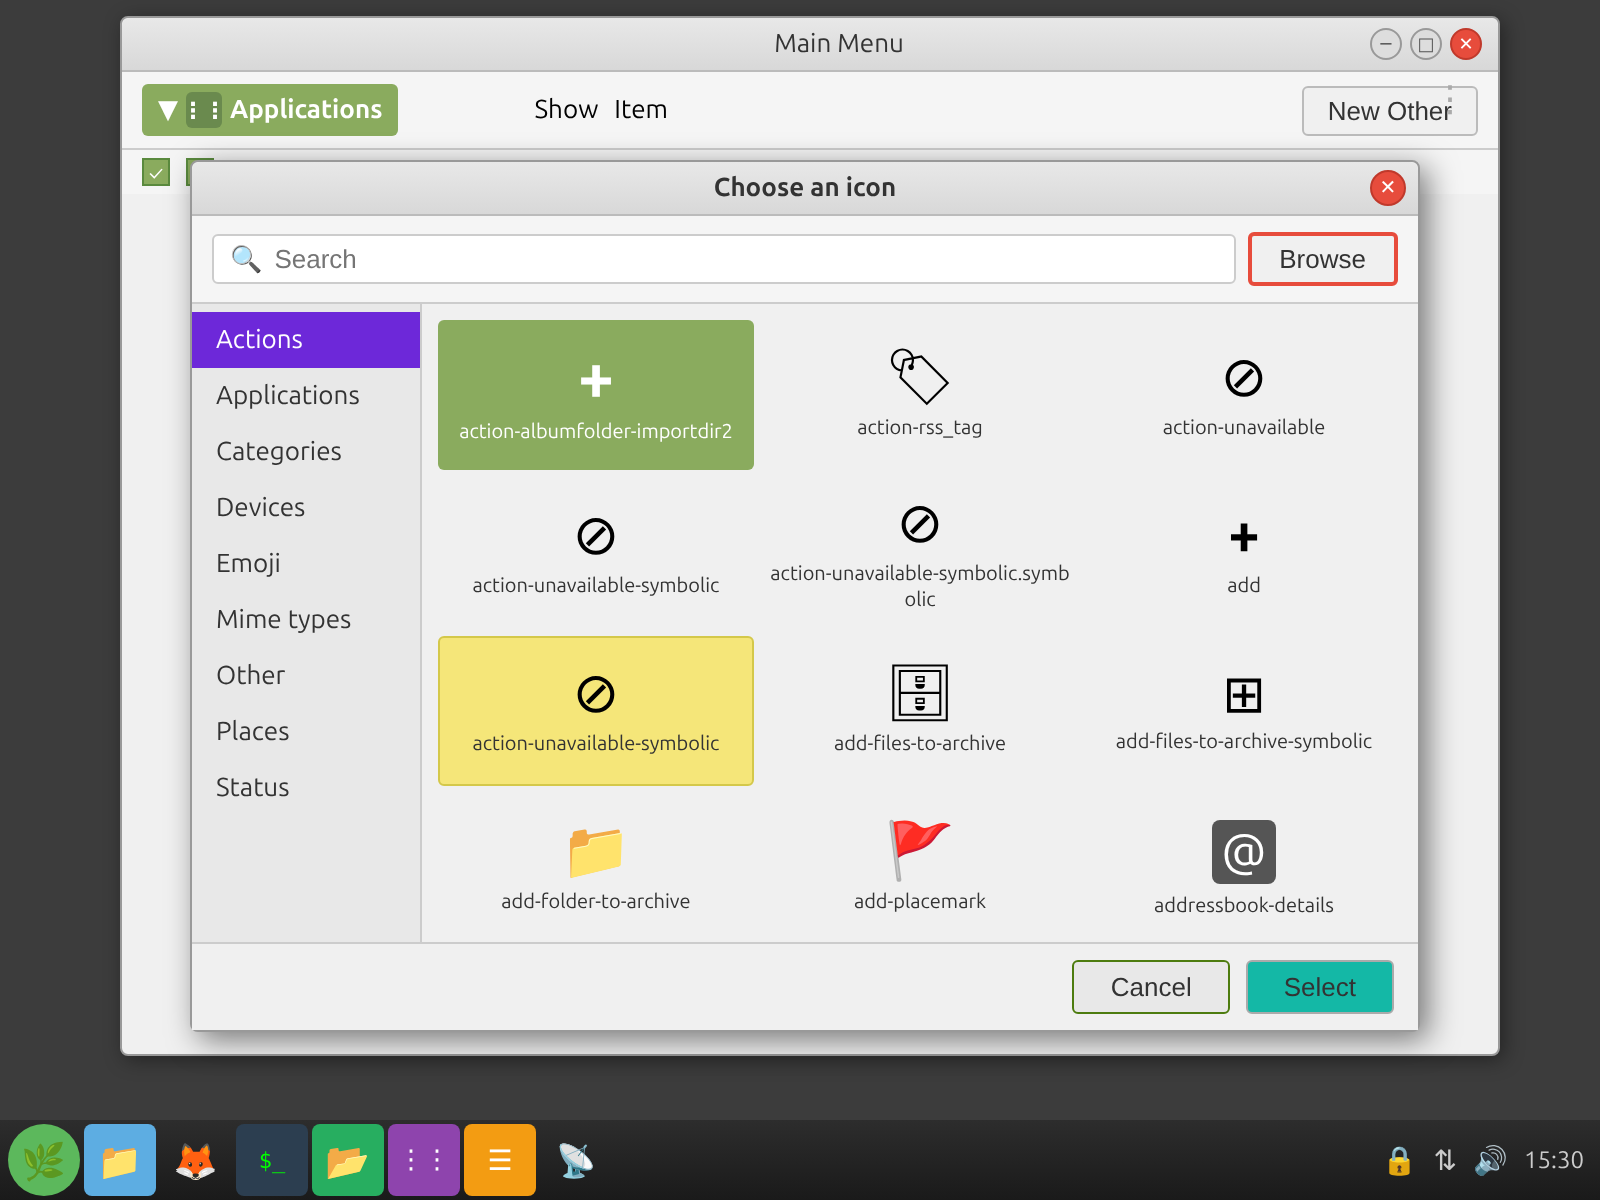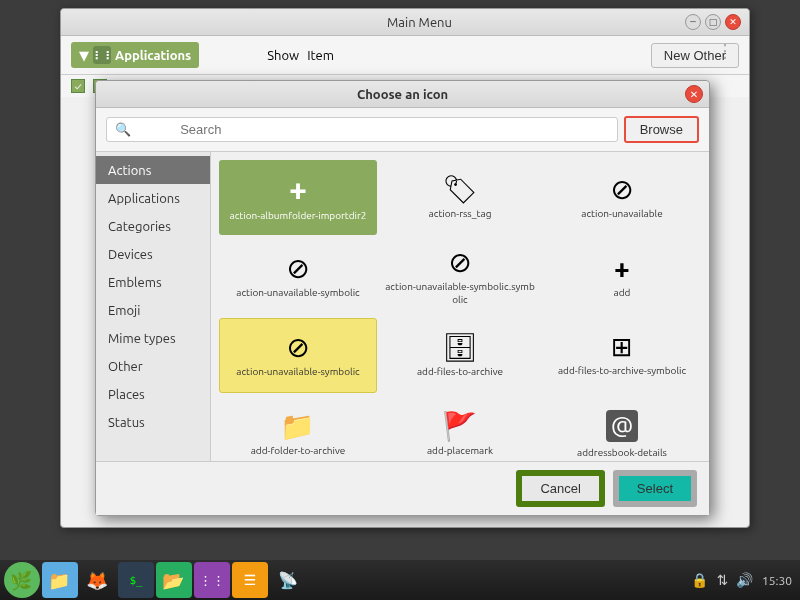--- a/index.html
+++ b/index.html
@@ -226,21 +226,20 @@
       padding: 4px 8px;
       gap: 6px;
     }
 
     .search-input-wrap input {
       border: none;
       outline: none;
       flex: 1;
       font-size: 13px;
       background: transparent;
-      margin-left: 43px;
     }
 
     .browse-btn {
       padding: 4px 14px;
       background: #f0f0f0;
       border: 2px solid #e74c3c;
       border-radius: 3px;
       cursor: pointer;
       font-size: 13px;
       color: #333;
@@ -262,21 +261,21 @@
       overflow-y: auto;
     }
 
     .sidebar-item {
       padding: 7px 12px;
       cursor: pointer;
       color: #333;
       font-size: 13px;
     }
     .sidebar-item.active {
-      background: #737373;
+      background: #6d28d9;
       color: white;
     }
 
     
     .icons-grid {
       flex: 1;
       overflow-y: auto;
       padding: 8px;
       display: grid;
       grid-template-columns: repeat(3, 1fr);
@@ -324,21 +323,21 @@
       display: flex;
       justify-content: flex-end;
       gap: 8px;
       padding: 8px 12px;
       border-top: 1px solid #ccc;
       background: #f0f0f0;
     }
 
     .footer-btn {
       padding: 5px 18px;
-      border: 6px solid #4d7c0f;
+      border: 1px solid #4d7c0f;
       border-radius: 3px;
       background: #e8e8e8;
       cursor: pointer;
       font-size: 13px;
       color: #333;
     }
 
     .footer-btn.primary {
       background: #14b8a6;
       border-color: #aaa;
@@ -418,23 +417,20 @@
         <span>Actions</span>
       </div>
       <div class="sidebar-item">
         <span>Applications</span>
       </div>
       <div class="sidebar-item">
         <span>Categories</span>
       </div>
       <div class="sidebar-item">
         <span>Devices</span>
-      </div>
-      <div class="sidebar-item">
-        <span>Emblems</span>
       </div>
       <div class="sidebar-item">
         <span>Emoji</span>
       </div>
       <div class="sidebar-item">
         <span>Mime types</span>
       </div>
       <div class="sidebar-item">
         <span>Other</span>
       </div>

